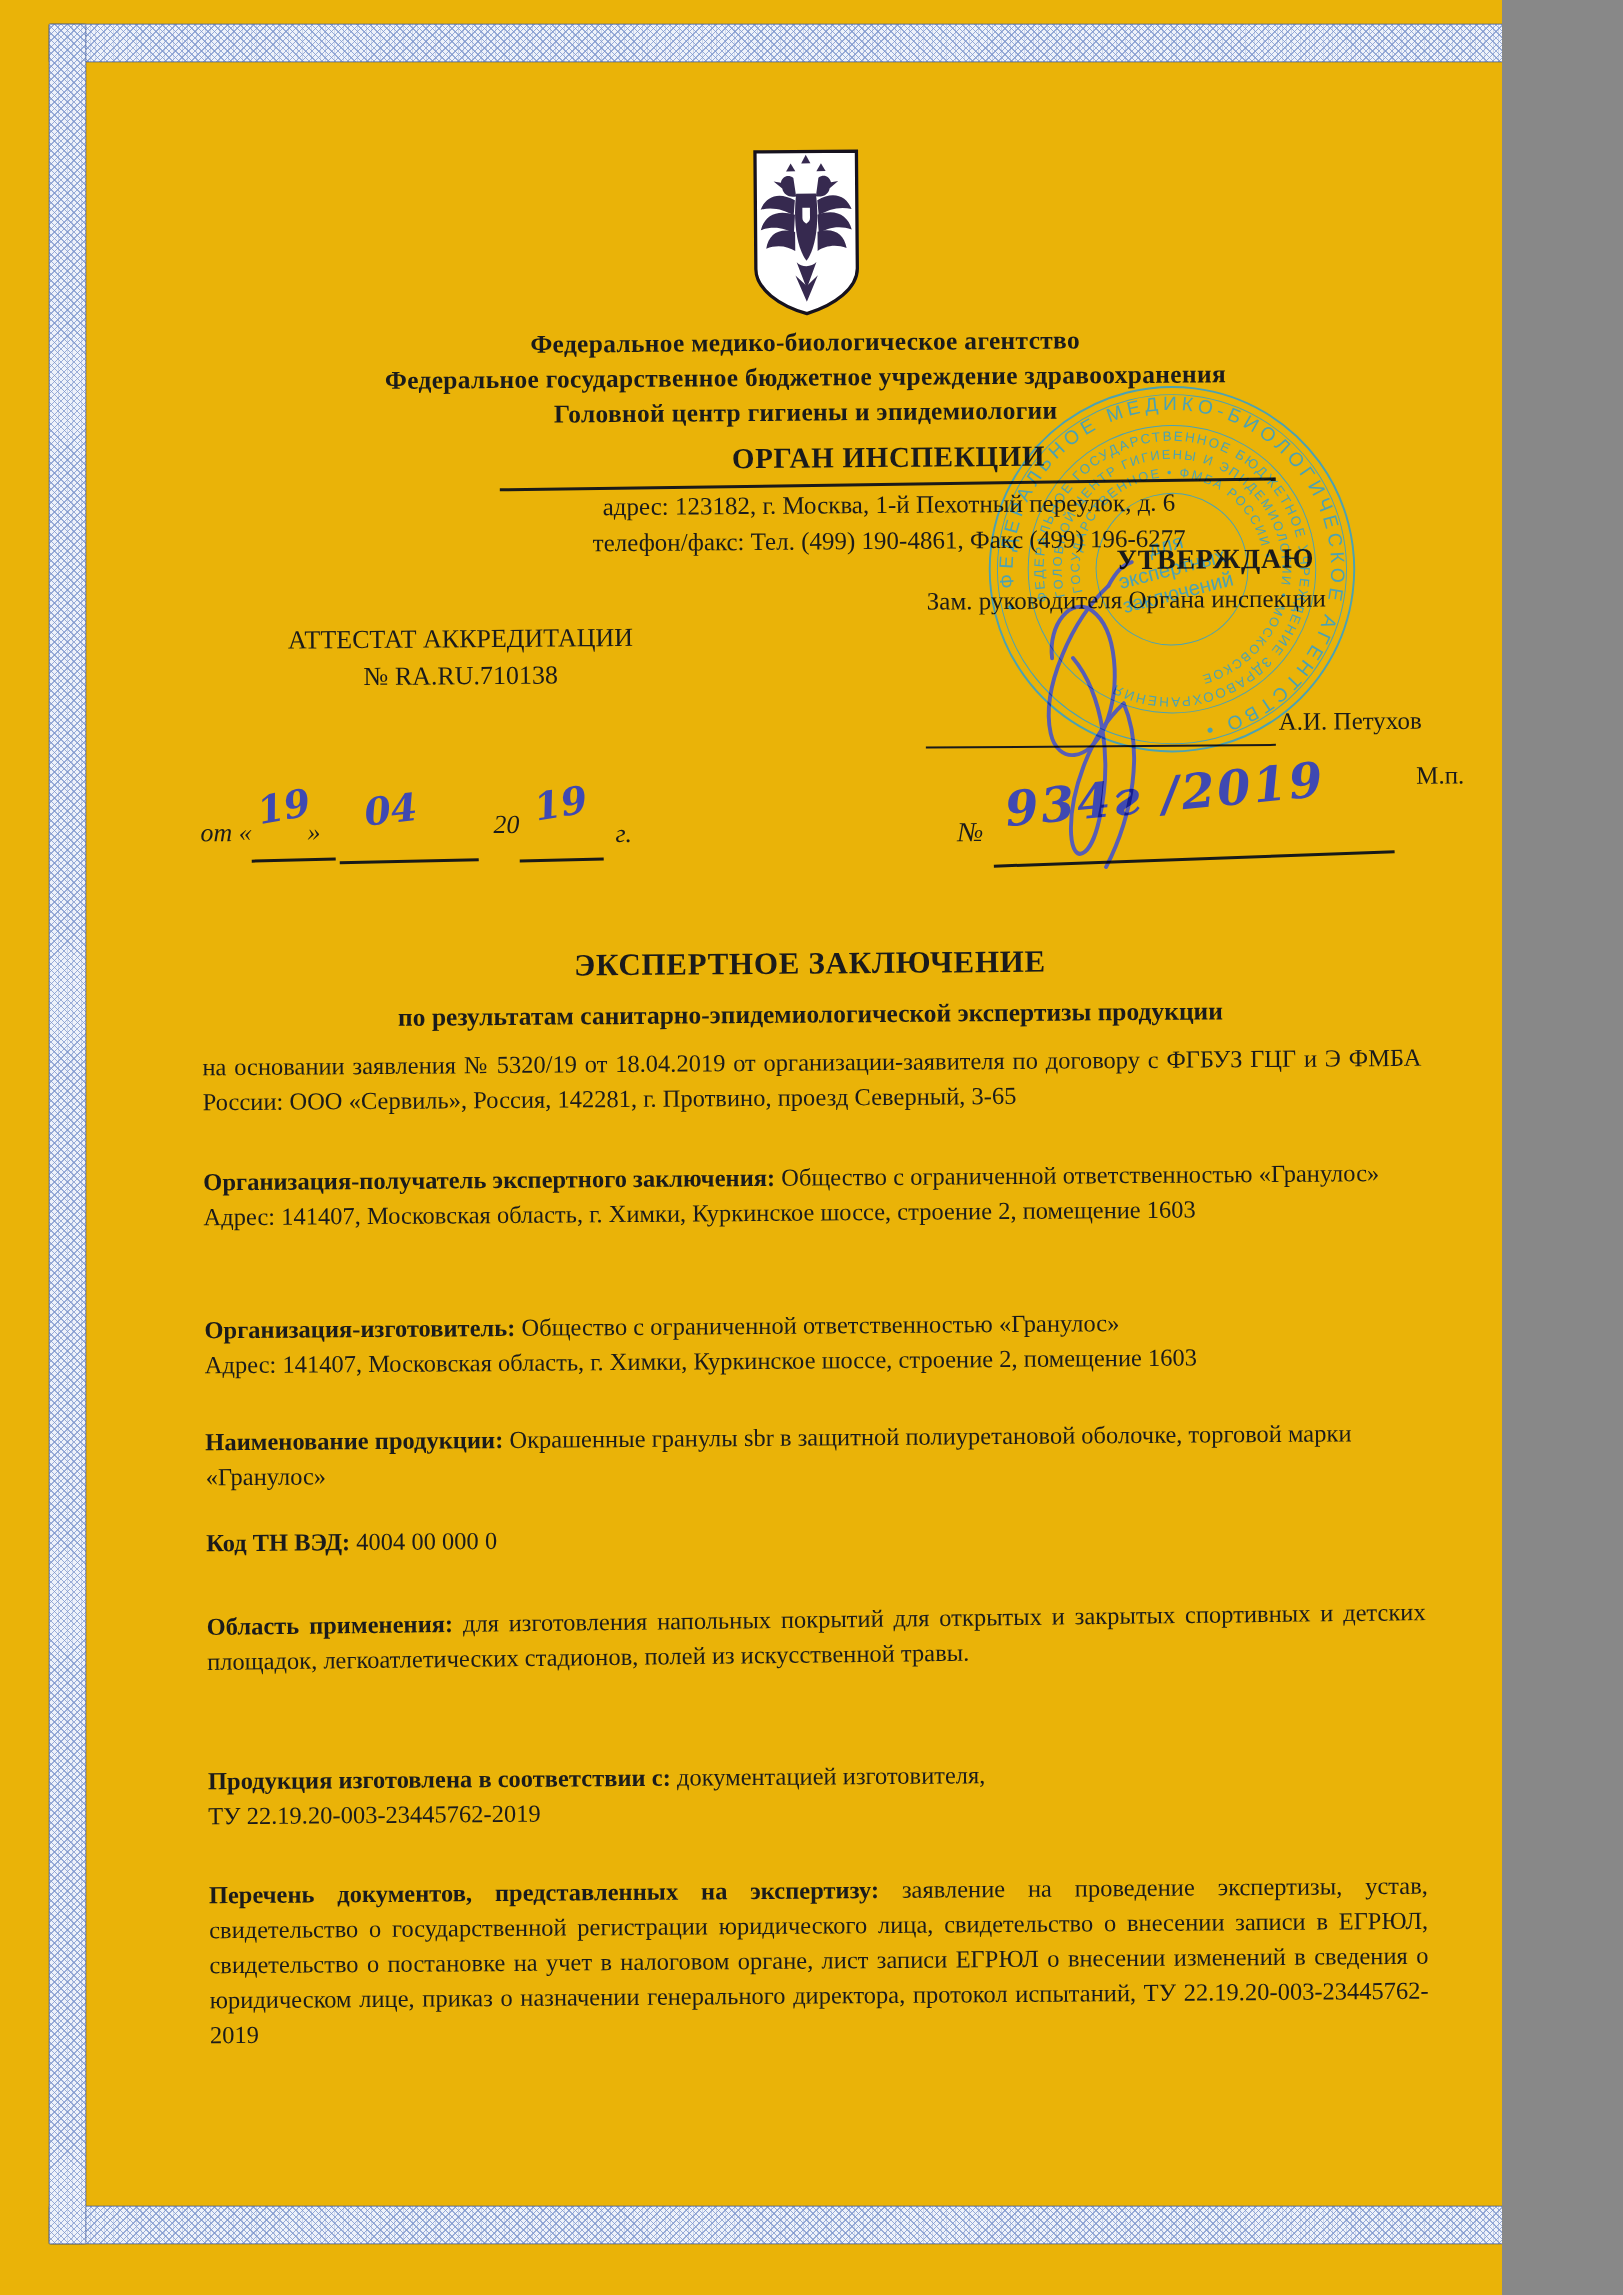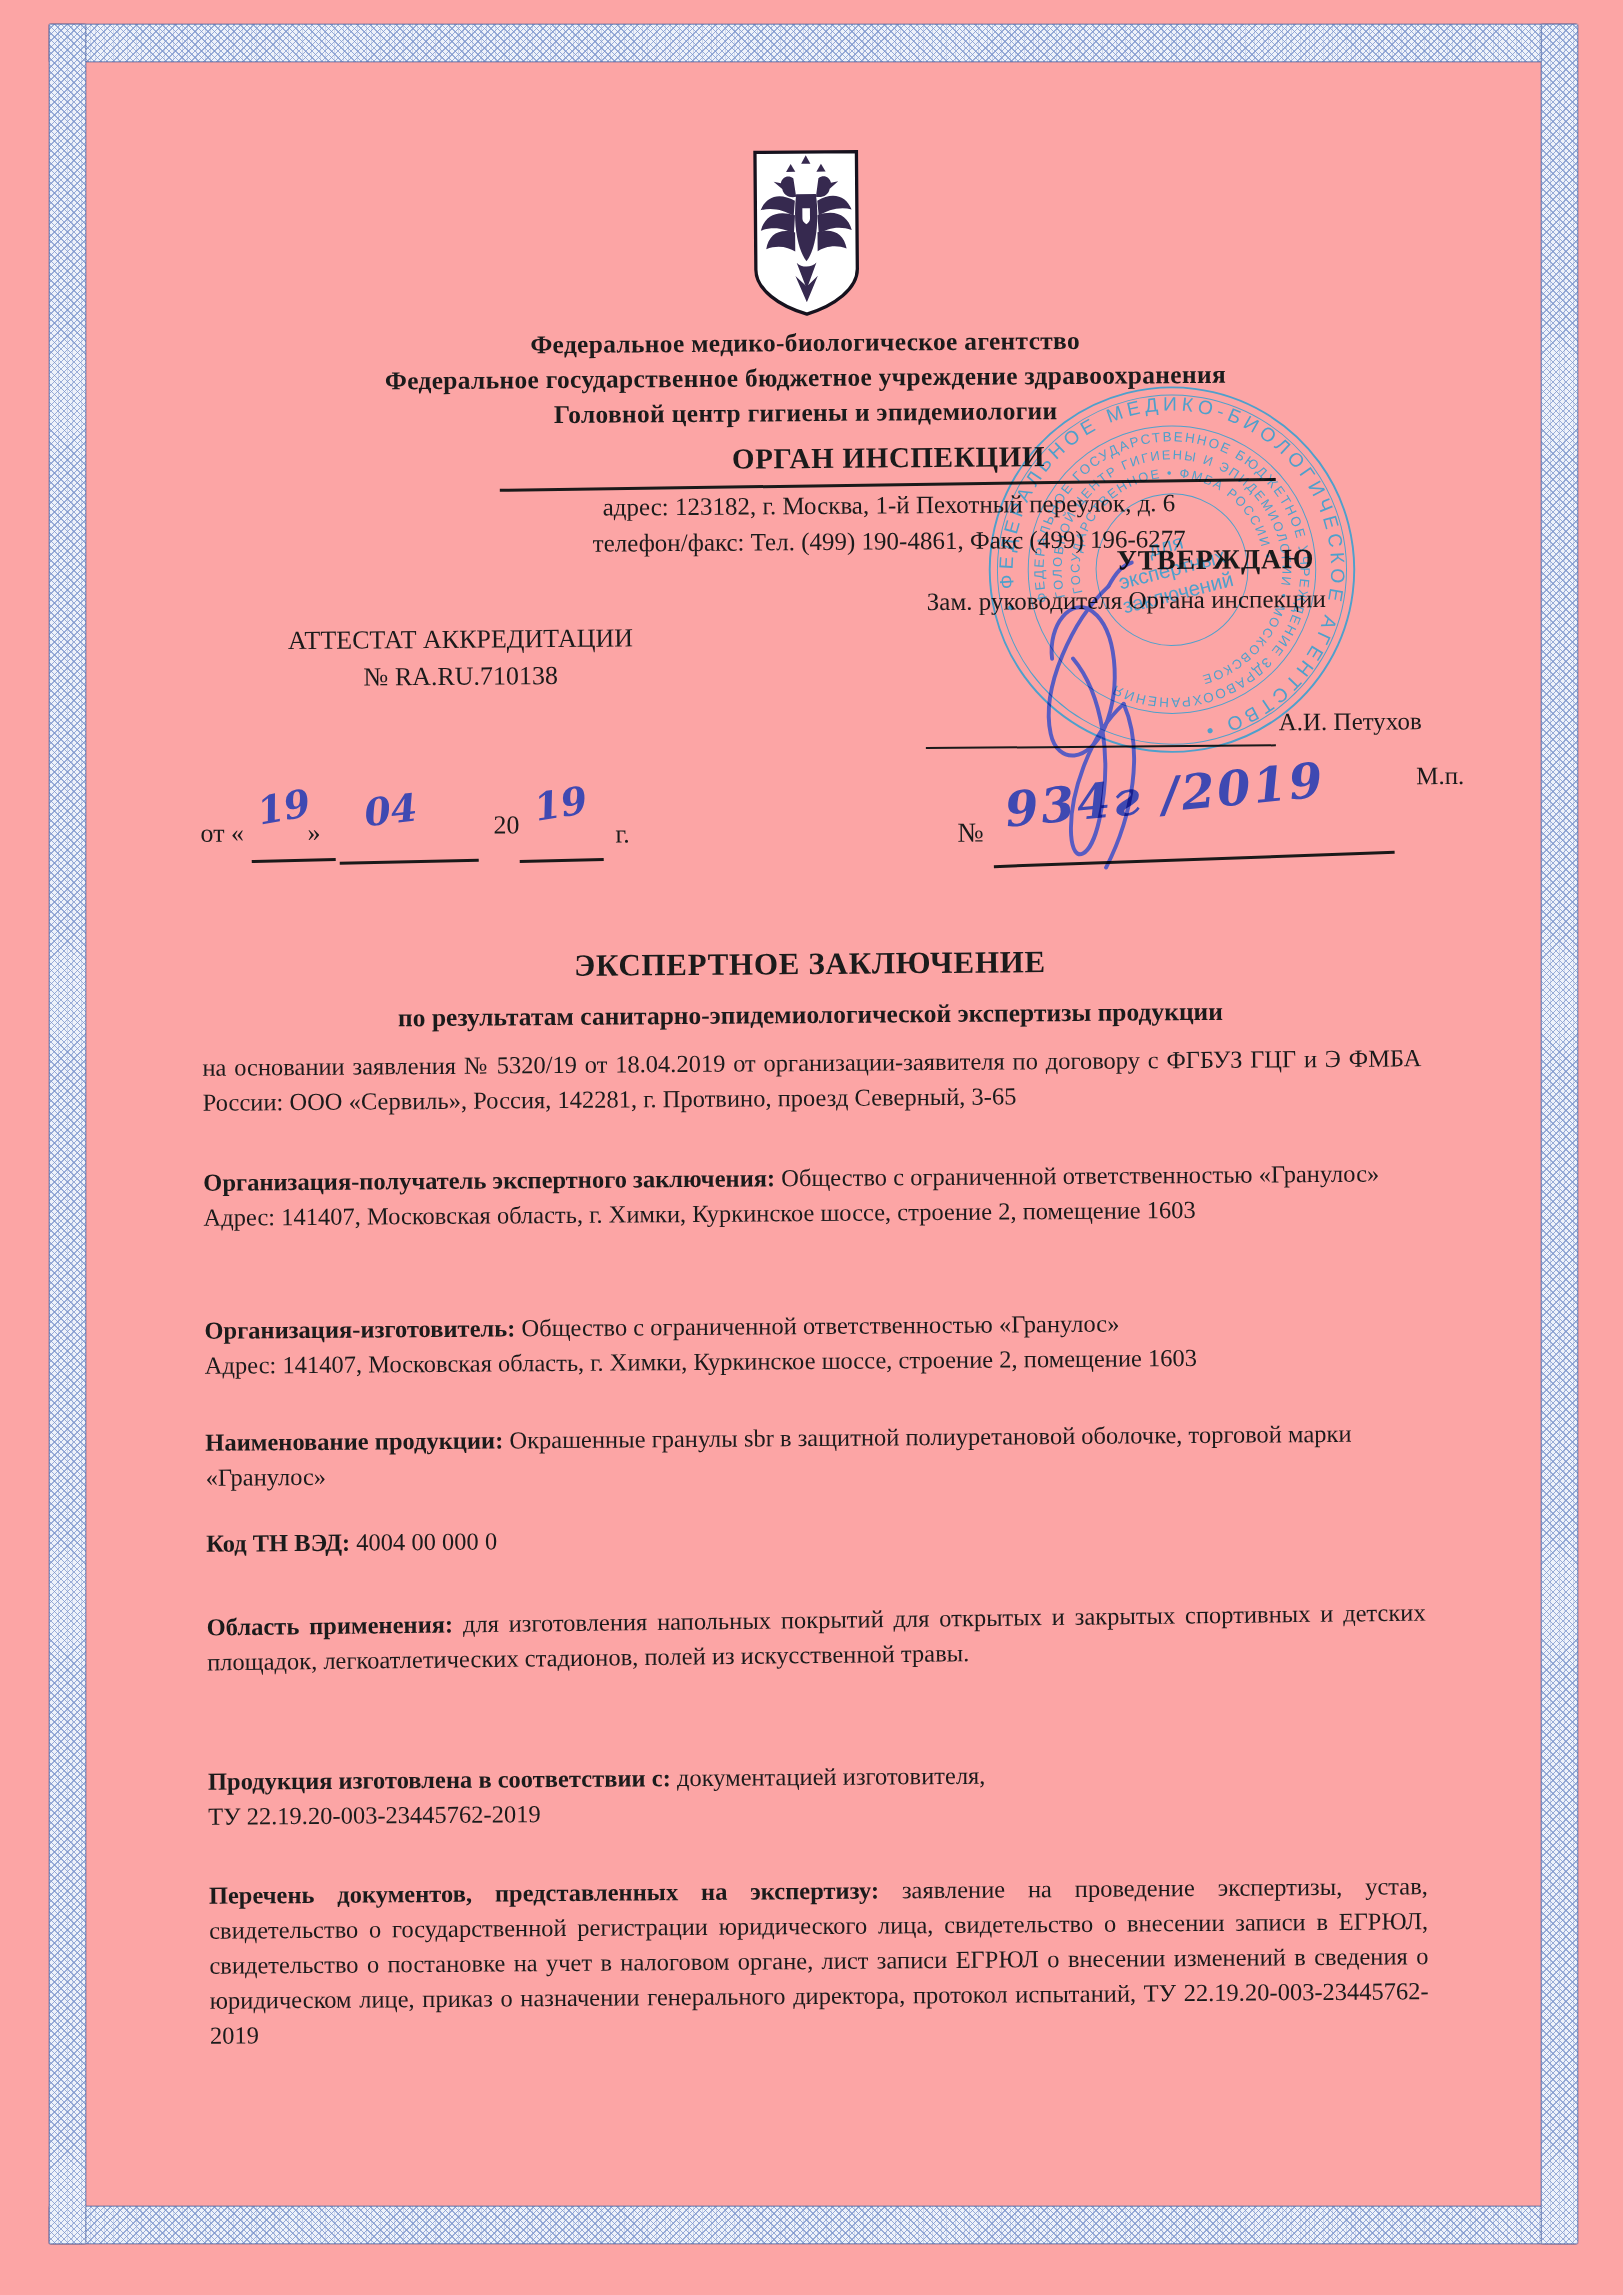--- a/index.html
+++ b/index.html
@@ -1,17 +1,17 @@
 <!DOCTYPE html>
 <html lang="ru" style="font-size:10.5px"><head>
 <meta charset="utf-8">
 <style>
   html,body{margin:0;padding:0;background:#888;}
   #page{
-    position:relative;width:1623px;height:2295px;background:#fca5a5;
+    position:relative;width:1502px;height:2295px;background:#eab308;
     font-family:"Liberation Serif","DejaVu Serif",serif;color:#1b1b1b;
     overflow:hidden;
   }
   
   .bframe{
     position:absolute;background-color:#eef2fa;
     background-image:
       repeating-linear-gradient(45deg, rgba(124,149,204,.75) 0 1px, rgba(124,149,204,0) 1px 4.6px),
       repeating-linear-gradient(-45deg, rgba(124,149,204,.75) 0 1px, rgba(124,149,204,0) 1px 4.6px),
       repeating-linear-gradient(90deg, rgba(124,149,204,.28) 0 0.7px, rgba(124,149,204,0) 0.7px 4.6px);
@@ -37,21 +37,21 @@
   #addr2{left:367px;top:528px;width:1054px;font-size:25px;}
 
   #accred{left:232px;top:618px;width:465px;font-size:26px;line-height:37px;}
   #approve-word{left:1121px;top:547px;width:340px;font-size:28px;font-weight:bold;letter-spacing:0.7px;}
   #approve-pos{left:931px;top:589px;width:511px;font-size:25px;}
   #sig-rule{left:929px;top:748px;width:350px;height:2px;background:#1a1a1a;}
   #approve-name{left:1282px;top:712px;width:196px;font-size:25px;}
   #seal-note{left:1375px;top:767px;width:79px;font-size:25px;margin-left:44px;}
 
   
-  .printed{font-size:26px;}
+  .printed{font-size:26px;font-style:italic;}
   #date-prefix{left:203px;top:814px;}
   #date-close{left:310px;top:814px;}
   #date-century{left:496px;top:808px;text-align:right;}
   #date-g{left:618px;top:818px;}
   .hw{color:#3f49b2;font-family:"DejaVu Serif",serif;font-style:italic;font-weight:bold;}
   #hw-day{left:260px;top:780px;font-size:38px;transform:rotate(-10deg);}
   #hw-month{left:367px;top:784px;font-size:38px;transform:rotate(-6deg);}
   #hw-year{left:537px;top:779px;font-size:38px;transform:rotate(-9deg);}
   .dline{position:absolute;height:2.6px;background:#191919;}
   #dl1{left:254px;top:855px;width:84px;transform:rotate(-1deg);}

